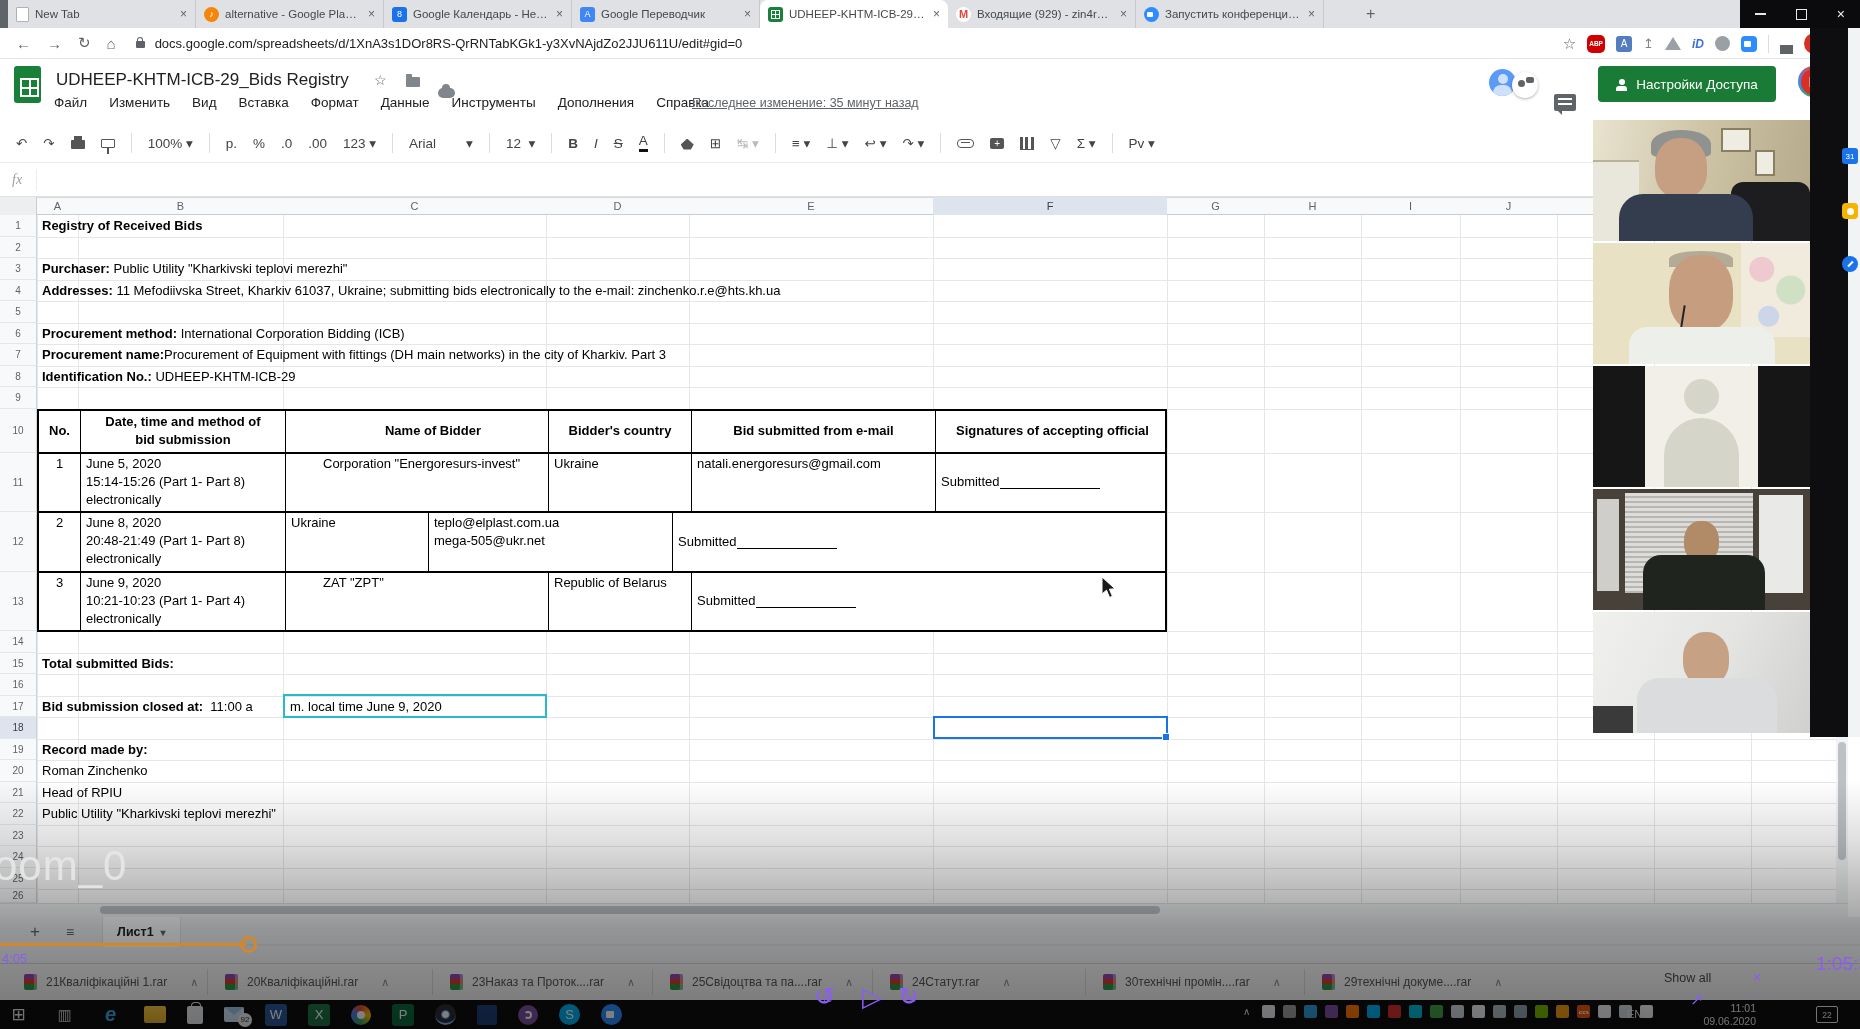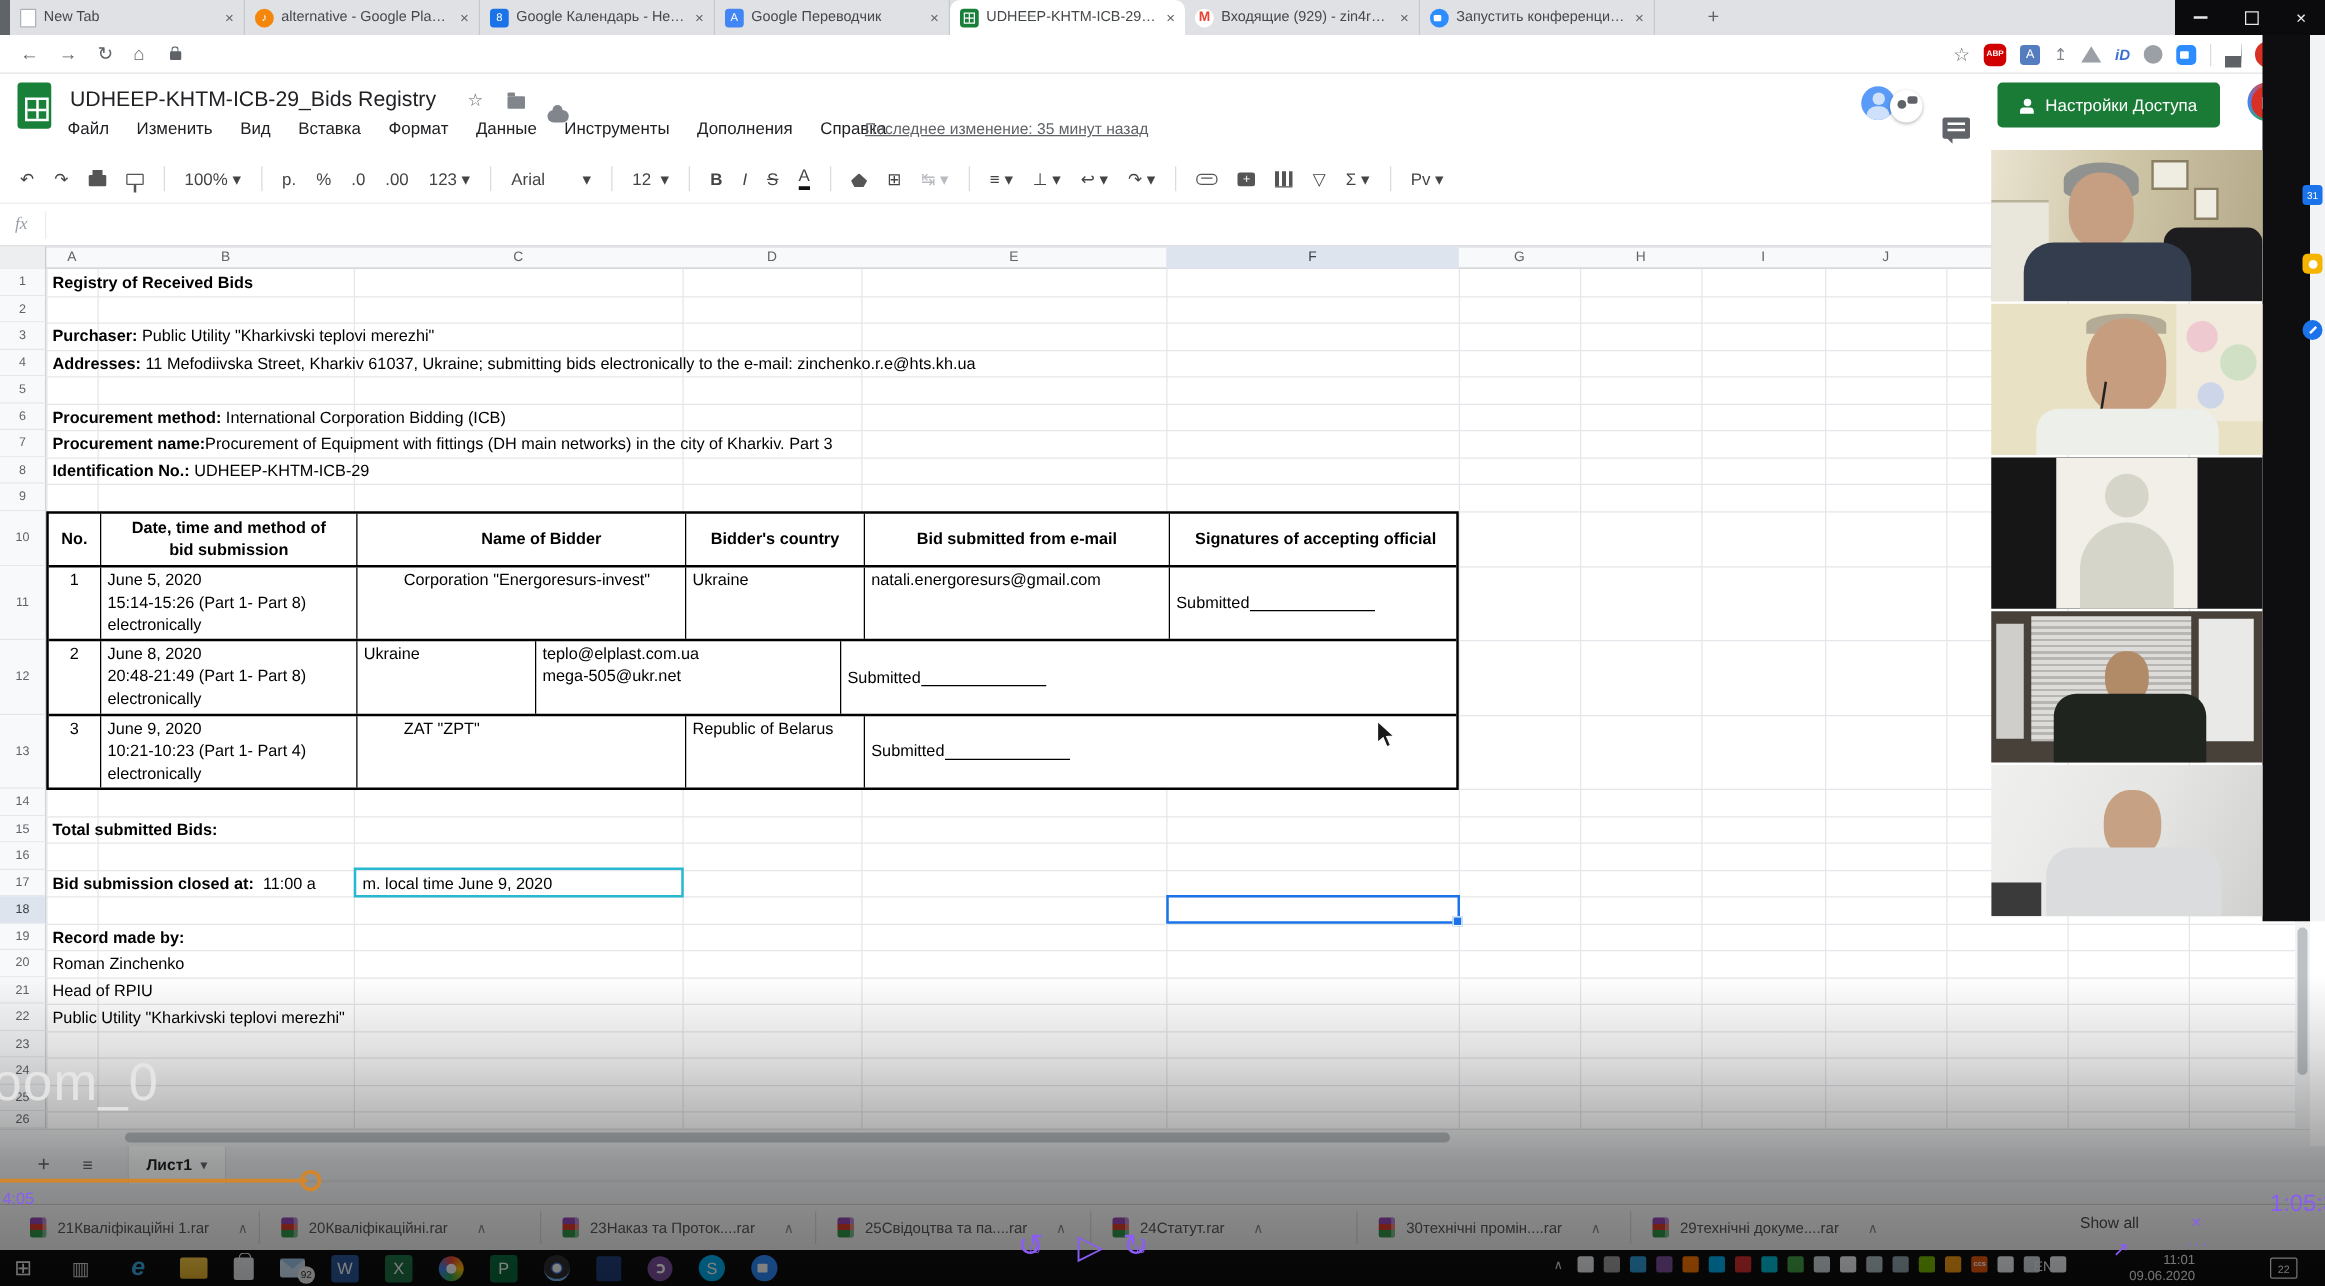--- a/index.html
+++ b/index.html
@@ -310,20 +310,21 @@
     <span class="wc-max"></span>
     <span class="wc-close">×</span>
   </div>
 
   <div id="urlbar" class="abs">
     <span class="nav-ic">←</span>
     <span class="nav-ic">→</span>
     <span class="nav-ic">↻</span>
     <span class="nav-ic">⌂</span>
     <span class="i-lock"></span>
+    <span id="url-text">docs.google.com/spreadsheets/d/1XnA3s1DOr8RS-QrRNTabKGk1-y3XvNAjdZo2JJU611U/edit#gid=0</span>
   </div>
   <div id="ext-icons">
     <span class="ext-star">☆</span>
     <span class="ext-abp">ABP</span>
     <span class="ext-translate">A</span>
     <span class="ext-share">↥</span>
     <span class="ext-drive"></span>
     <span class="ext-id">iD</span>
     <span class="ext-circle"></span>
     <span class="ext-zoom"></span>

